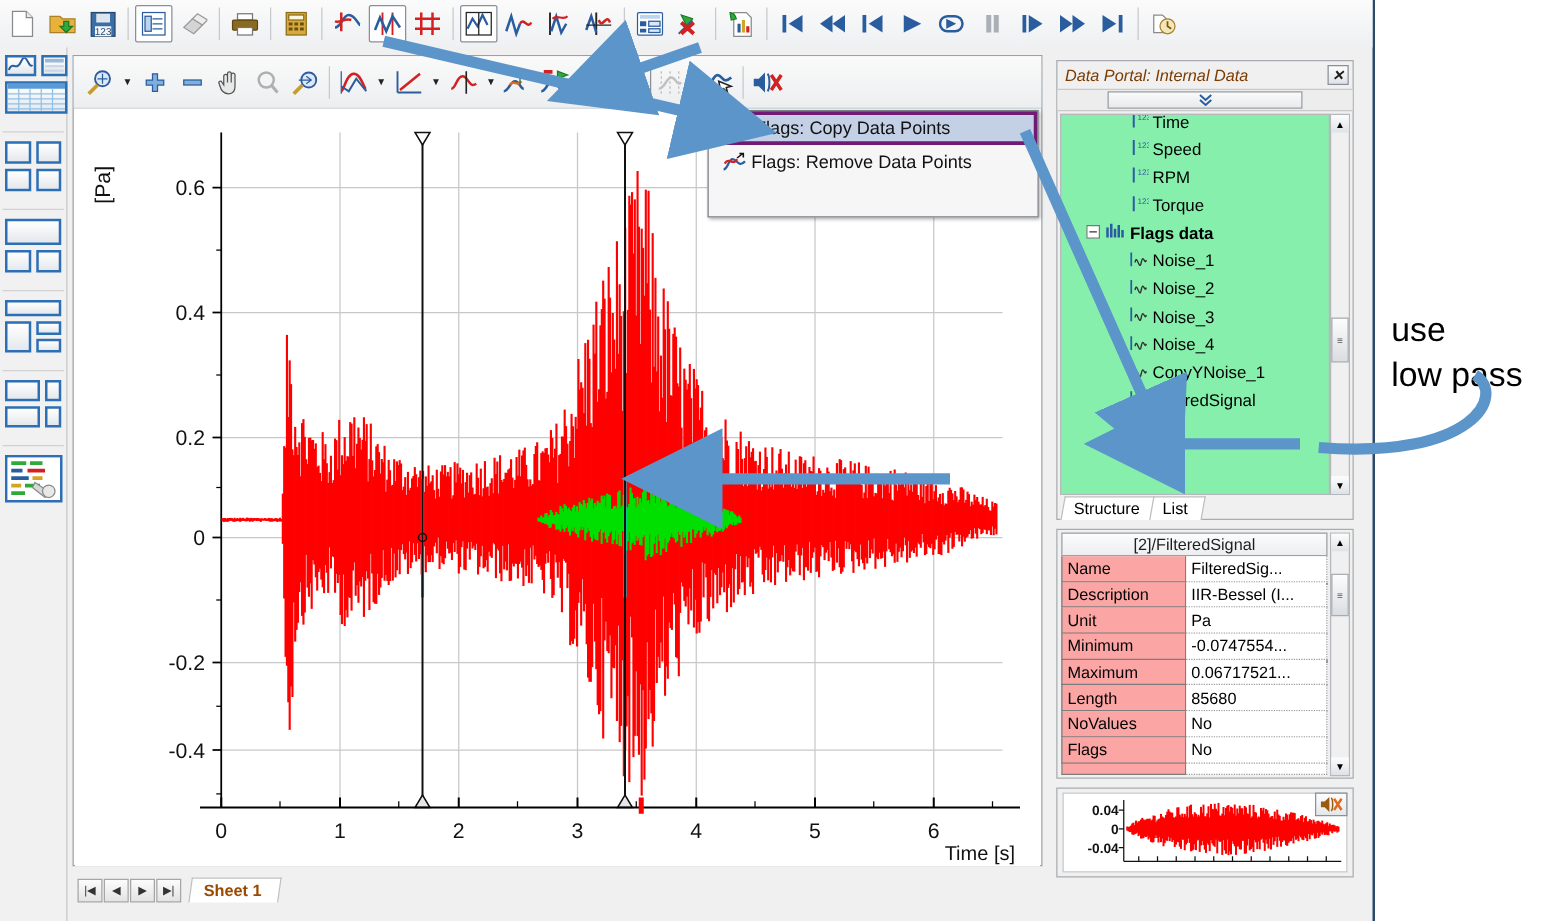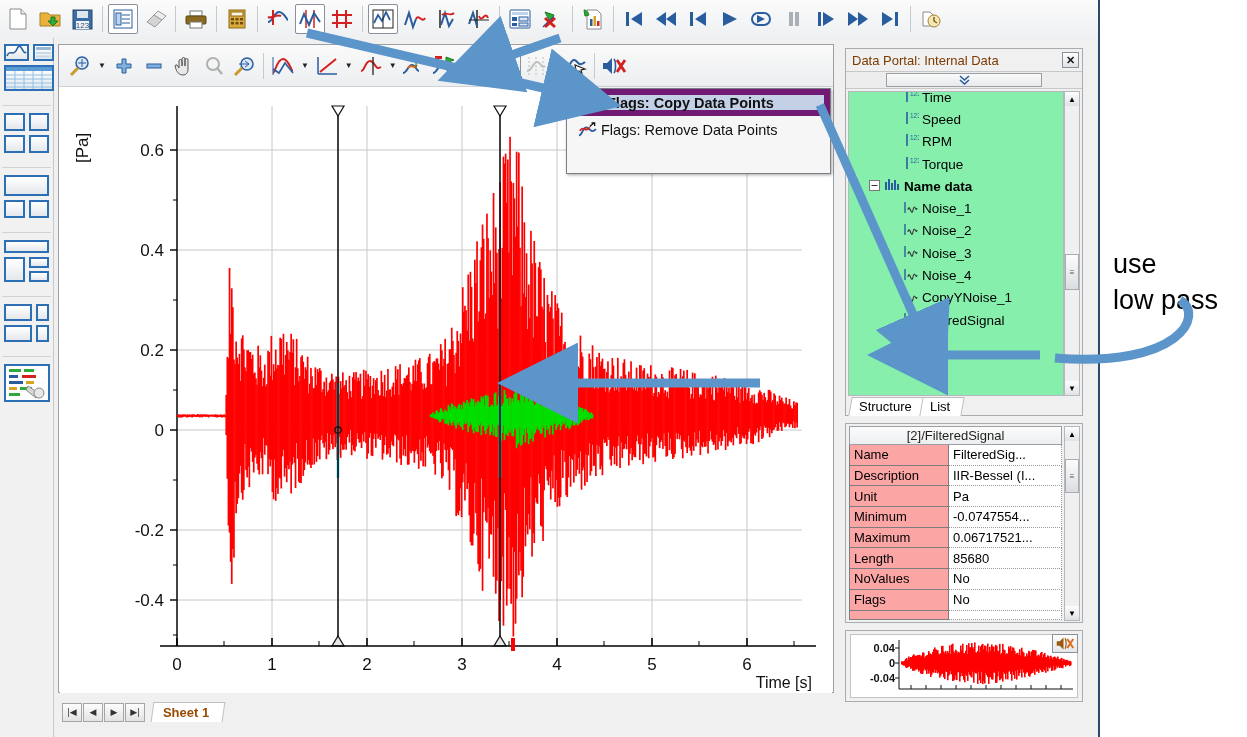--- a/index.html
+++ b/index.html
@@ -86,21 +86,21 @@
     transform:skewX(-8deg); cursor:pointer;
   }
   #sheettab span { display:inline-block; transform:skewX(8deg); }
   
   #portal {
     position:absolute; left:845px; top:48px; width:238px; height:368px;
     background:#f0f0f0; border:1px solid #a8acb0;
   }
   #portalhdr {
     height:22px; display:flex; align-items:center; justify-content:space-between;
-    padding:0 3px 0 6px; font-size:13px; color:#7a3a00; font-weight:normal;
+    padding:0 3px 0 6px; font-size:13px; color:#7a3a00; font-weight:normal;font-style:italic;
   }
   #portalclose {
     width:17px;height:16px;border:1px solid #8a9099;
     background:linear-gradient(#fdfdfd,#e0e3e6);
     display:flex;align-items:center;justify-content:center;
     font-size:11px;color:#1a1a1a;cursor:pointer;font-weight:bold;
   }
   #filterbar {
     height:18px; background:#ededed; border-top:1px solid #c8c8c8;
     border-bottom:1px solid #c8c8c8; display:flex; align-items:center; justify-content:center;
@@ -167,21 +167,21 @@
   #ctxmenu {
     position:absolute; left:566px; top:88px; width:265px; height:86px;
     background:#f6f6f6; border:1px solid #7a7f85;
     box-shadow:1px 1px 3px rgba(0,0,0,.35);
     z-index:60;
   }
   .mitem {
     height:27px; display:flex; align-items:center; padding-left:6px;
     font-size:14.5px; color:#111; cursor:pointer;
   }
-  .mitem.sel { background:#c3d0e6; border:6px solid #701a75;font-weight:bold; }
+  .mitem.sel { background:#c3d0e6; border:3px solid #701a75; }
   .micon { width:28px; display:flex; align-items:center; justify-content:center; }
   
   #anno { position:absolute; left:1113px; top:246px; font-size:27px; color:#000; line-height:1.35; }
   #arrows { position:absolute; left:0; top:0; width:1247px; height:737px; pointer-events:none; z-index:70; }
 </style>
 </head>
 <body>
 
 <div id="app">
 
@@ -1501,21 +1501,21 @@
               </svg></span>
           <span class="ticon" style="width:22px;"><svg width="18" height="13" viewBox="0 0 18 13">
                 <g fill="#2a5d9e">
                   <rect x="1" y="4" width="2" height="8"></rect>
                   <rect x="4" y="1" width="2" height="11"></rect>
                   <rect x="7" y="5" width="2" height="7"></rect>
                   <rect x="10" y="2" width="2" height="10"></rect>
                   <rect x="13" y="6" width="2" height="6"></rect>
                 </g>
               </svg></span>
-          <span>Name data</span>
+          <span>Flags data</span>
         </div>
         <div class="trow">
           <span class="tindent"></span>
             <span class="ticon"><svg width="16" height="13" viewBox="0 0 16 13">
                 <path d="M1 1v11" stroke="#2a5d9e" stroke-width="1.4" fill="none"></path>
                 <path d="M4 9c1.5-8 3.5 8 5 0s3 3 4-2" fill="none" stroke="#333" stroke-width="1.1"></path>
               </svg></span>
           <span>Noise_1</span>
         </div>
         <div class="trow">

